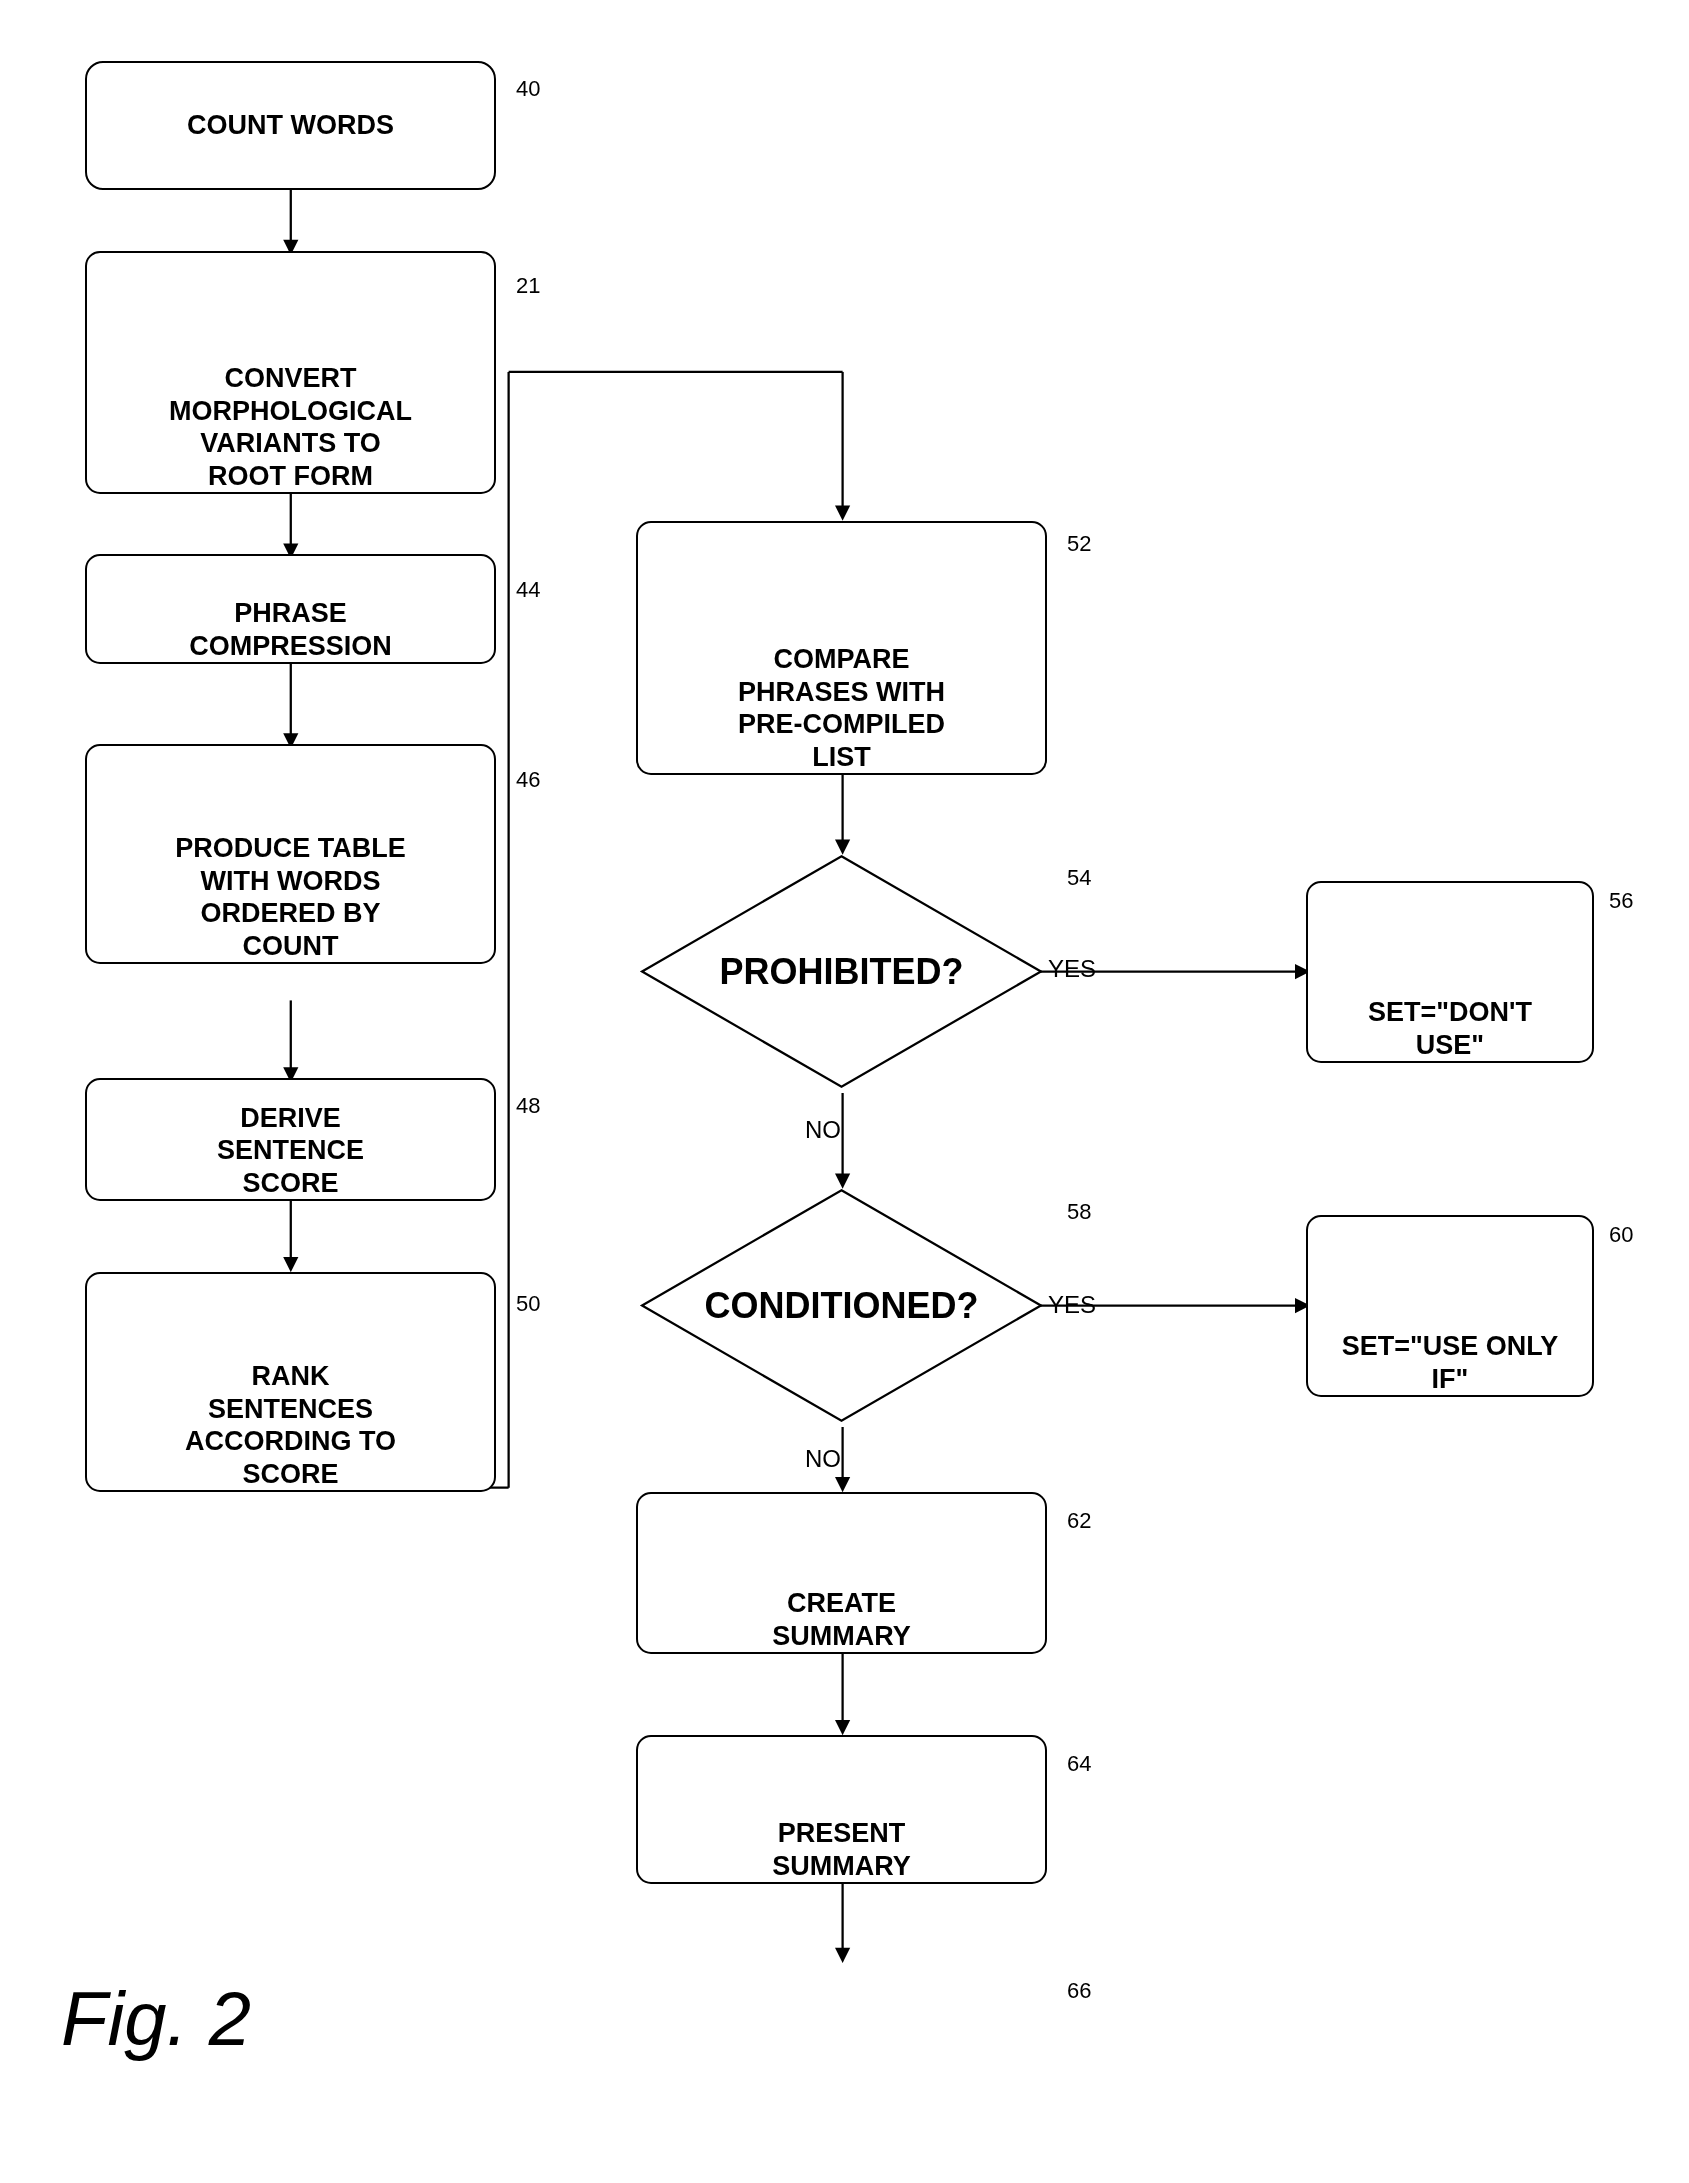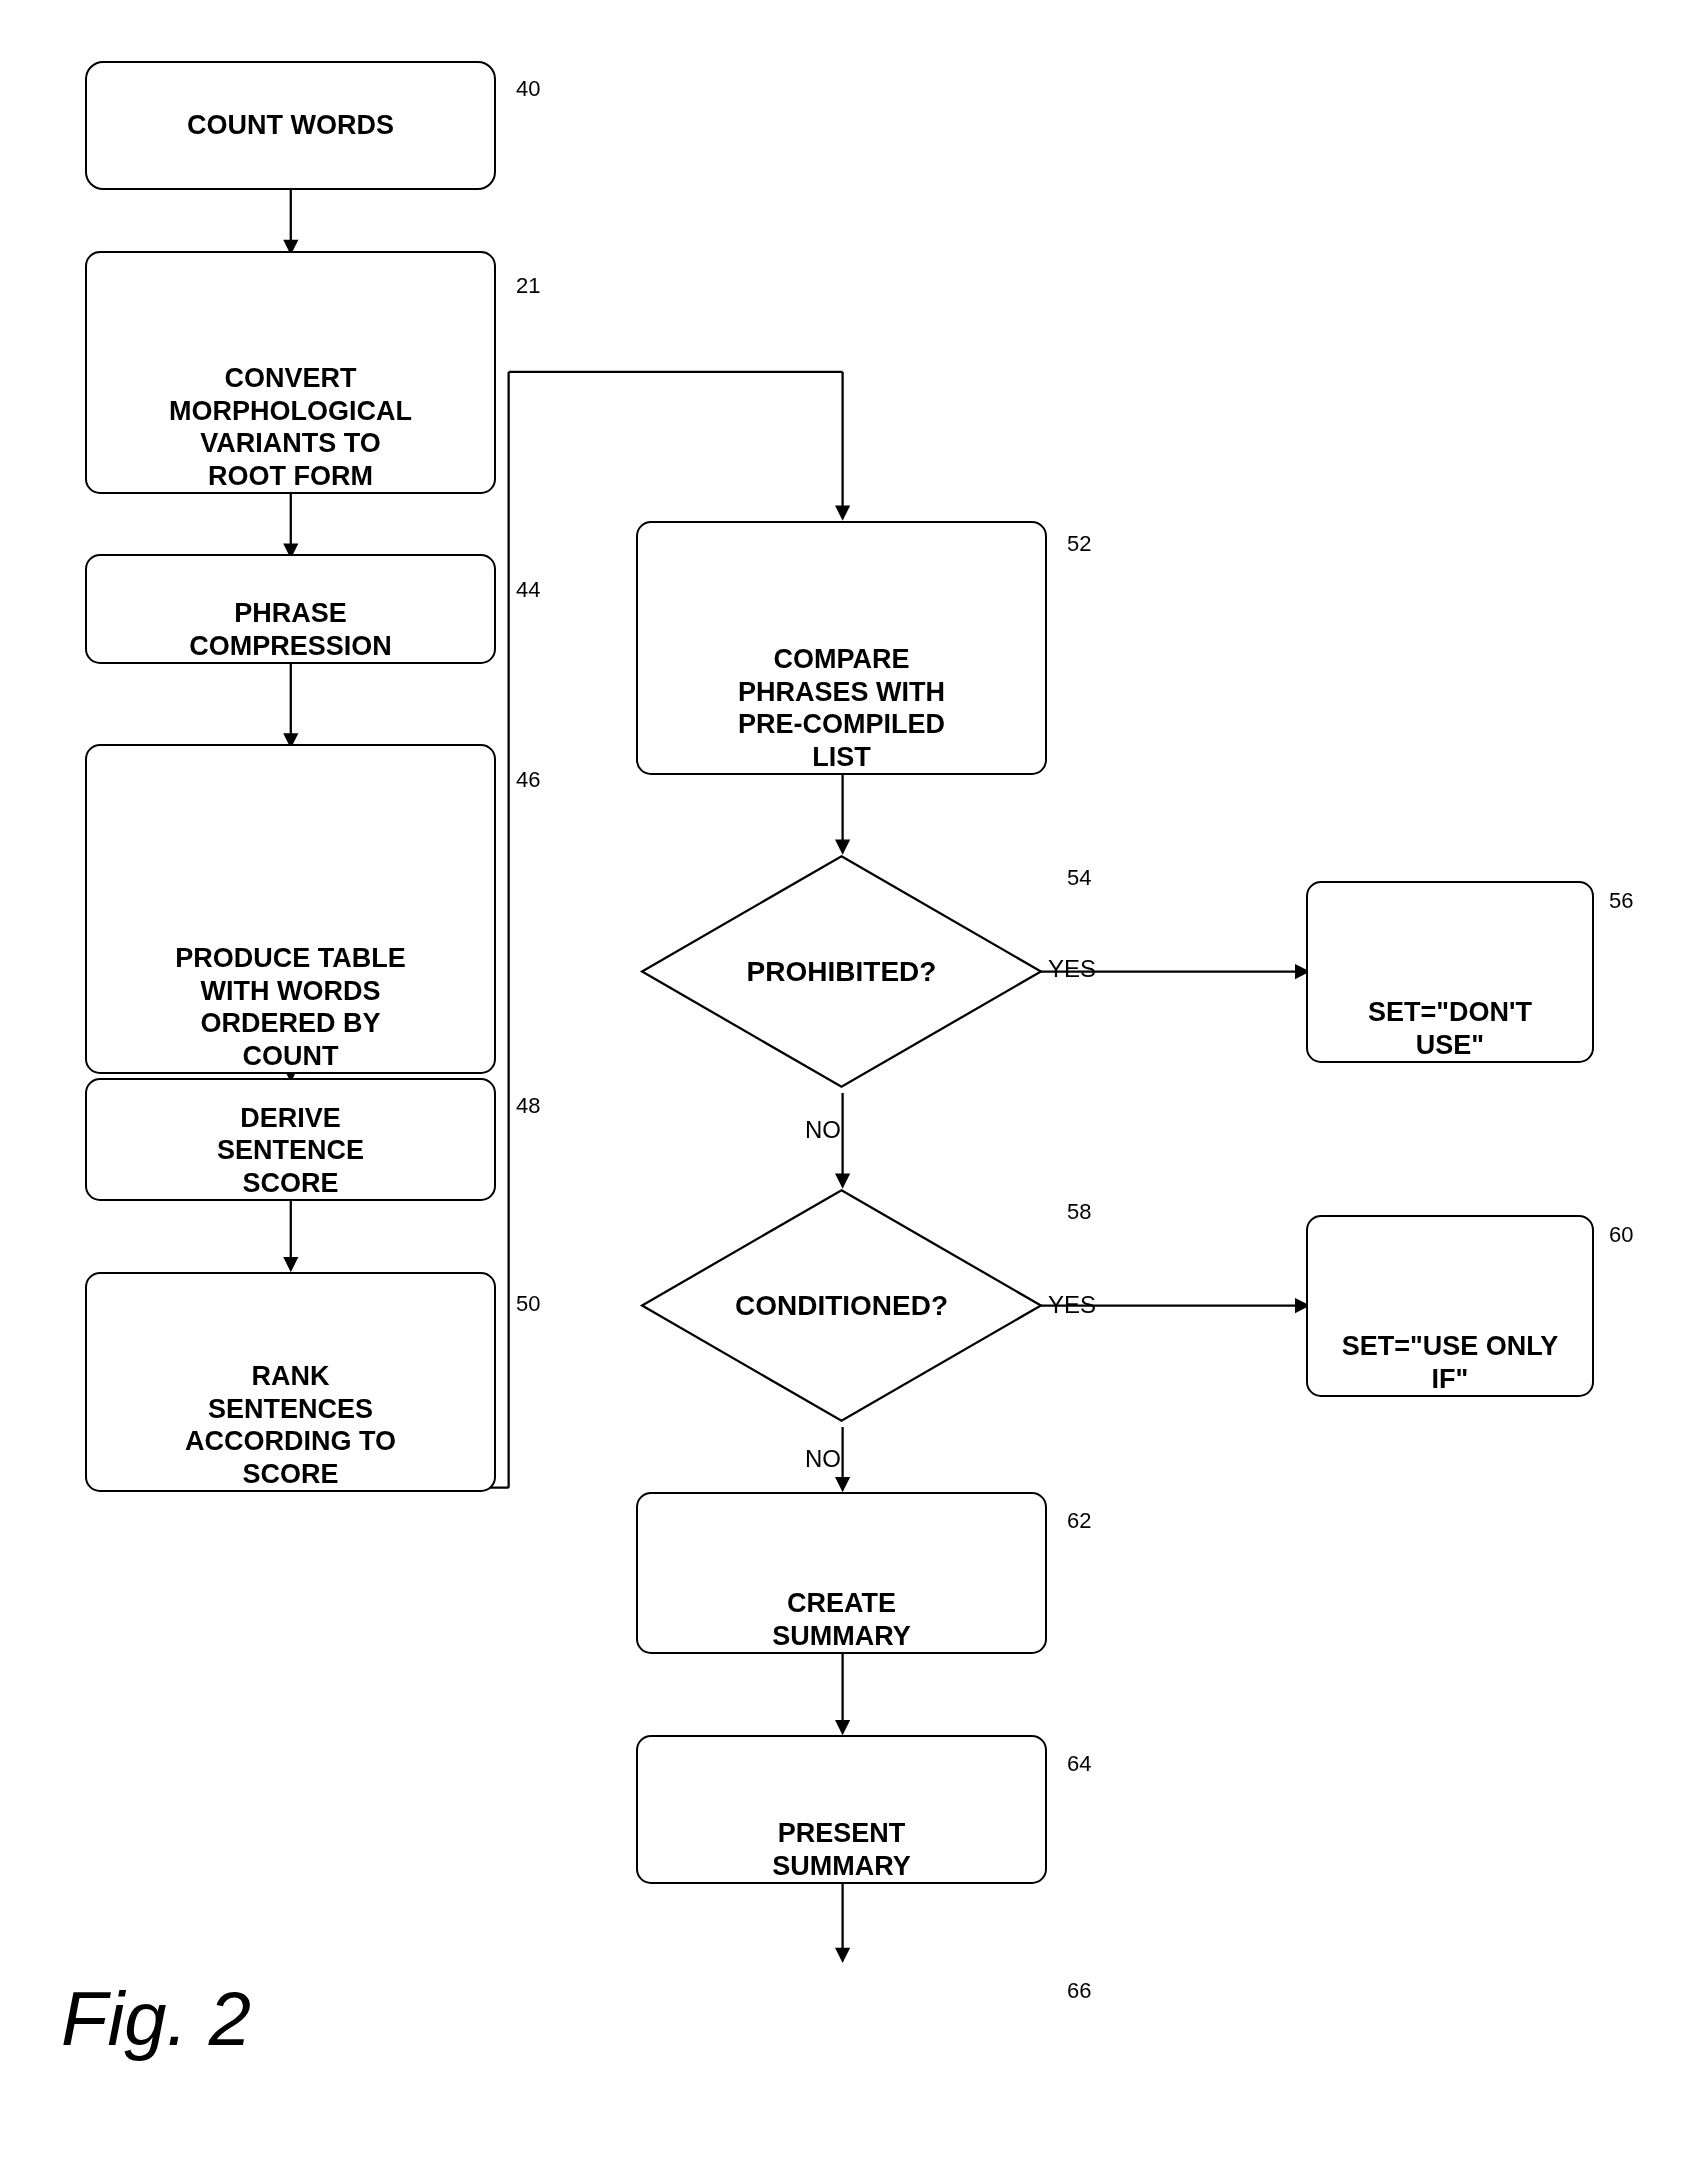--- a/index.html
+++ b/index.html
@@ -64,21 +64,21 @@
       position: absolute;
       top: 0; left: 0;
       width: 100%;
       height: 100%;
     }
 
     .diamond-text {
       position: relative;
       z-index: 2;
       text-align: center;
-      font-size: 28px;
+      font-size: 36px;
       font-weight: bold;
       font-family: Arial, sans-serif;
       line-height: 1.2;
     }
 
     
     .label {
       position: absolute;
       font-size: 22px;
       font-family: Arial, sans-serif;
@@ -167,21 +167,21 @@
 ROOT FORM</span>
   </div>
   <span class="label" style="left:516px; top:273px;">21</span>
 
   <div class="box box-rounded" style="left:85px; top:554px; width:411px; height:110px;">
     <span style="white-space:pre-line;">PHRASE
 COMPRESSION</span>
   </div>
   <span class="label" style="left:516px; top:577px;">44</span>
 
-  <div class="box box-rounded" style="left:85px; top:744px; width:411px; height:330px;">
+  <div class="box box-rounded" style="left:85px; top:744px; width:411px; height:220px;">
     <span style="white-space:pre-line;">PRODUCE TABLE
 WITH WORDS
 ORDERED BY
 COUNT</span>
   </div>
   <span class="label" style="left:516px; top:767px;">46</span>
 
   <div class="box box-rounded" style="left:85px; top:1078px; width:411px; height:123px;">
     <span style="white-space:pre-line;">DERIVE
 SENTENCE

